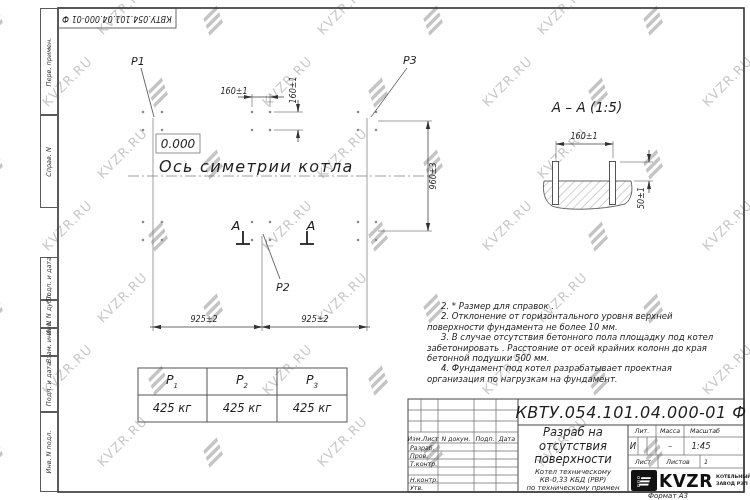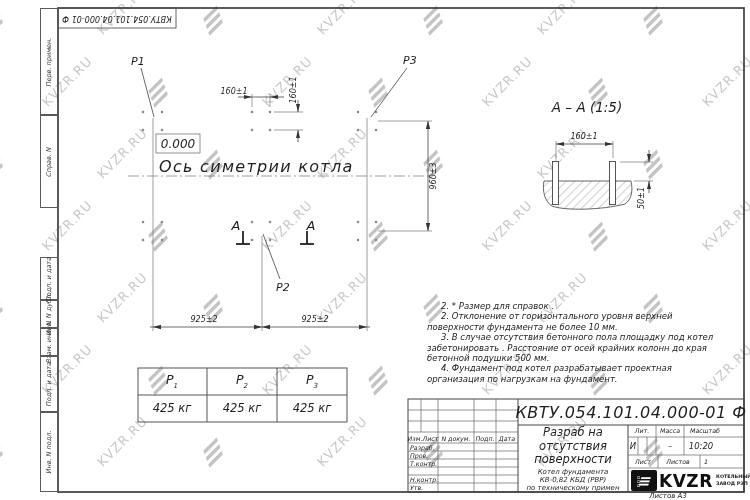--- a/index.html
+++ b/index.html
@@ -302,49 +302,49 @@
   </div>
 
   <span class="lbl ctr it" style="left:631px;top:412px;font-size:16px;letter-spacing:0.5px;">КВТУ.054.101.04.000-01 Ф</span>
 
   <div class="lbl" style="left:518px;top:426px;width:110px;text-align:center;font-size:11.5px;line-height:13.5px;font-style:italic;">
     <div>Разраб на</div>
     <div>отсутствия</div>
     <div>поверхности</div>
   </div>
   <div class="lbl" style="left:518px;top:468px;width:110px;text-align:center;font-size:7px;line-height:8px;font-style:italic;">
-    <div>Котел фундамента</div>
-    <div>КВ-0,82 КБД (РВР)</div>
+    <div>Котел техническому</div>
+    <div>КВ-0,33 КБД (РВР)</div>
     <div>по техническому примен</div>
   </div>
 
   <span class="lbl ctr tb-small" style="left:423px;top:438px;">Изм.Лист</span>
   <span class="lbl ctr tb-small" style="left:456px;top:438px;">N докум.</span>
   <span class="lbl ctr tb-small" style="left:485px;top:438px;">Подп.</span>
   <span class="lbl ctr tb-small" style="left:507px;top:438px;">Дата</span>
 
   <span class="lbl tb-small" style="left:410px;top:444px;">Разраб.</span>
   <span class="lbl tb-small" style="left:410px;top:452px;">Пров.</span>
   <span class="lbl tb-small" style="left:410px;top:460px;">Т.контр.</span>
   <span class="lbl tb-small" style="left:410px;top:476px;">Н.контр.</span>
   <span class="lbl tb-small" style="left:410px;top:484px;">Утв.</span>
 
   <span class="lbl ctr tb-small" style="left:642px;top:430px;">Лит.</span>
   <span class="lbl ctr tb-small" style="left:670px;top:430px;">Масса</span>
   <span class="lbl ctr tb-small" style="left:705px;top:430px;">Масштаб</span>
   <span class="lbl ctr it" style="left:633px;top:446px;font-size:8.5px;">И</span>
   <span class="lbl ctr it" style="left:670px;top:446px;font-size:8.5px;">–</span>
-  <span class="lbl ctr it" style="left:701px;top:446px;font-size:8.5px;">10:20</span>
+  <span class="lbl ctr it" style="left:701px;top:446px;font-size:8.5px;">1:45</span>
   <span class="lbl ctr tb-small" style="left:643px;top:461px;">Лист</span>
   <span class="lbl ctr tb-small" style="left:678px;top:461px;">Листов</span>
   <span class="lbl ctr tb-small" style="left:706px;top:461px;">1</span>
 
   <div class="emblem">
     <span class="ooo">ООО</span>
     <span class="bars">≡</span>
   </div>
   <span class="lbl" style="left:659px;top:471px;font-size:17px;font-weight:bold;letter-spacing:0.5px;color:#111;">KVZR</span>
   <span class="lbl" style="left:716px;top:474px;font-size:4.8px;font-weight:bold;color:#222;">КОТЕЛЬНЫЙ</span>
   <span class="lbl" style="left:716px;top:481px;font-size:4.8px;font-weight:bold;color:#222;">ЗАВОД РЭП</span>
 
-  <span class="lbl ctr it" style="left:668px;top:496px;font-size:7px;">Листов А3</span>
+  <span class="lbl ctr it" style="left:668px;top:496px;font-size:7px;">Формат А3</span>
 
 </div>
 
 </body></html>

